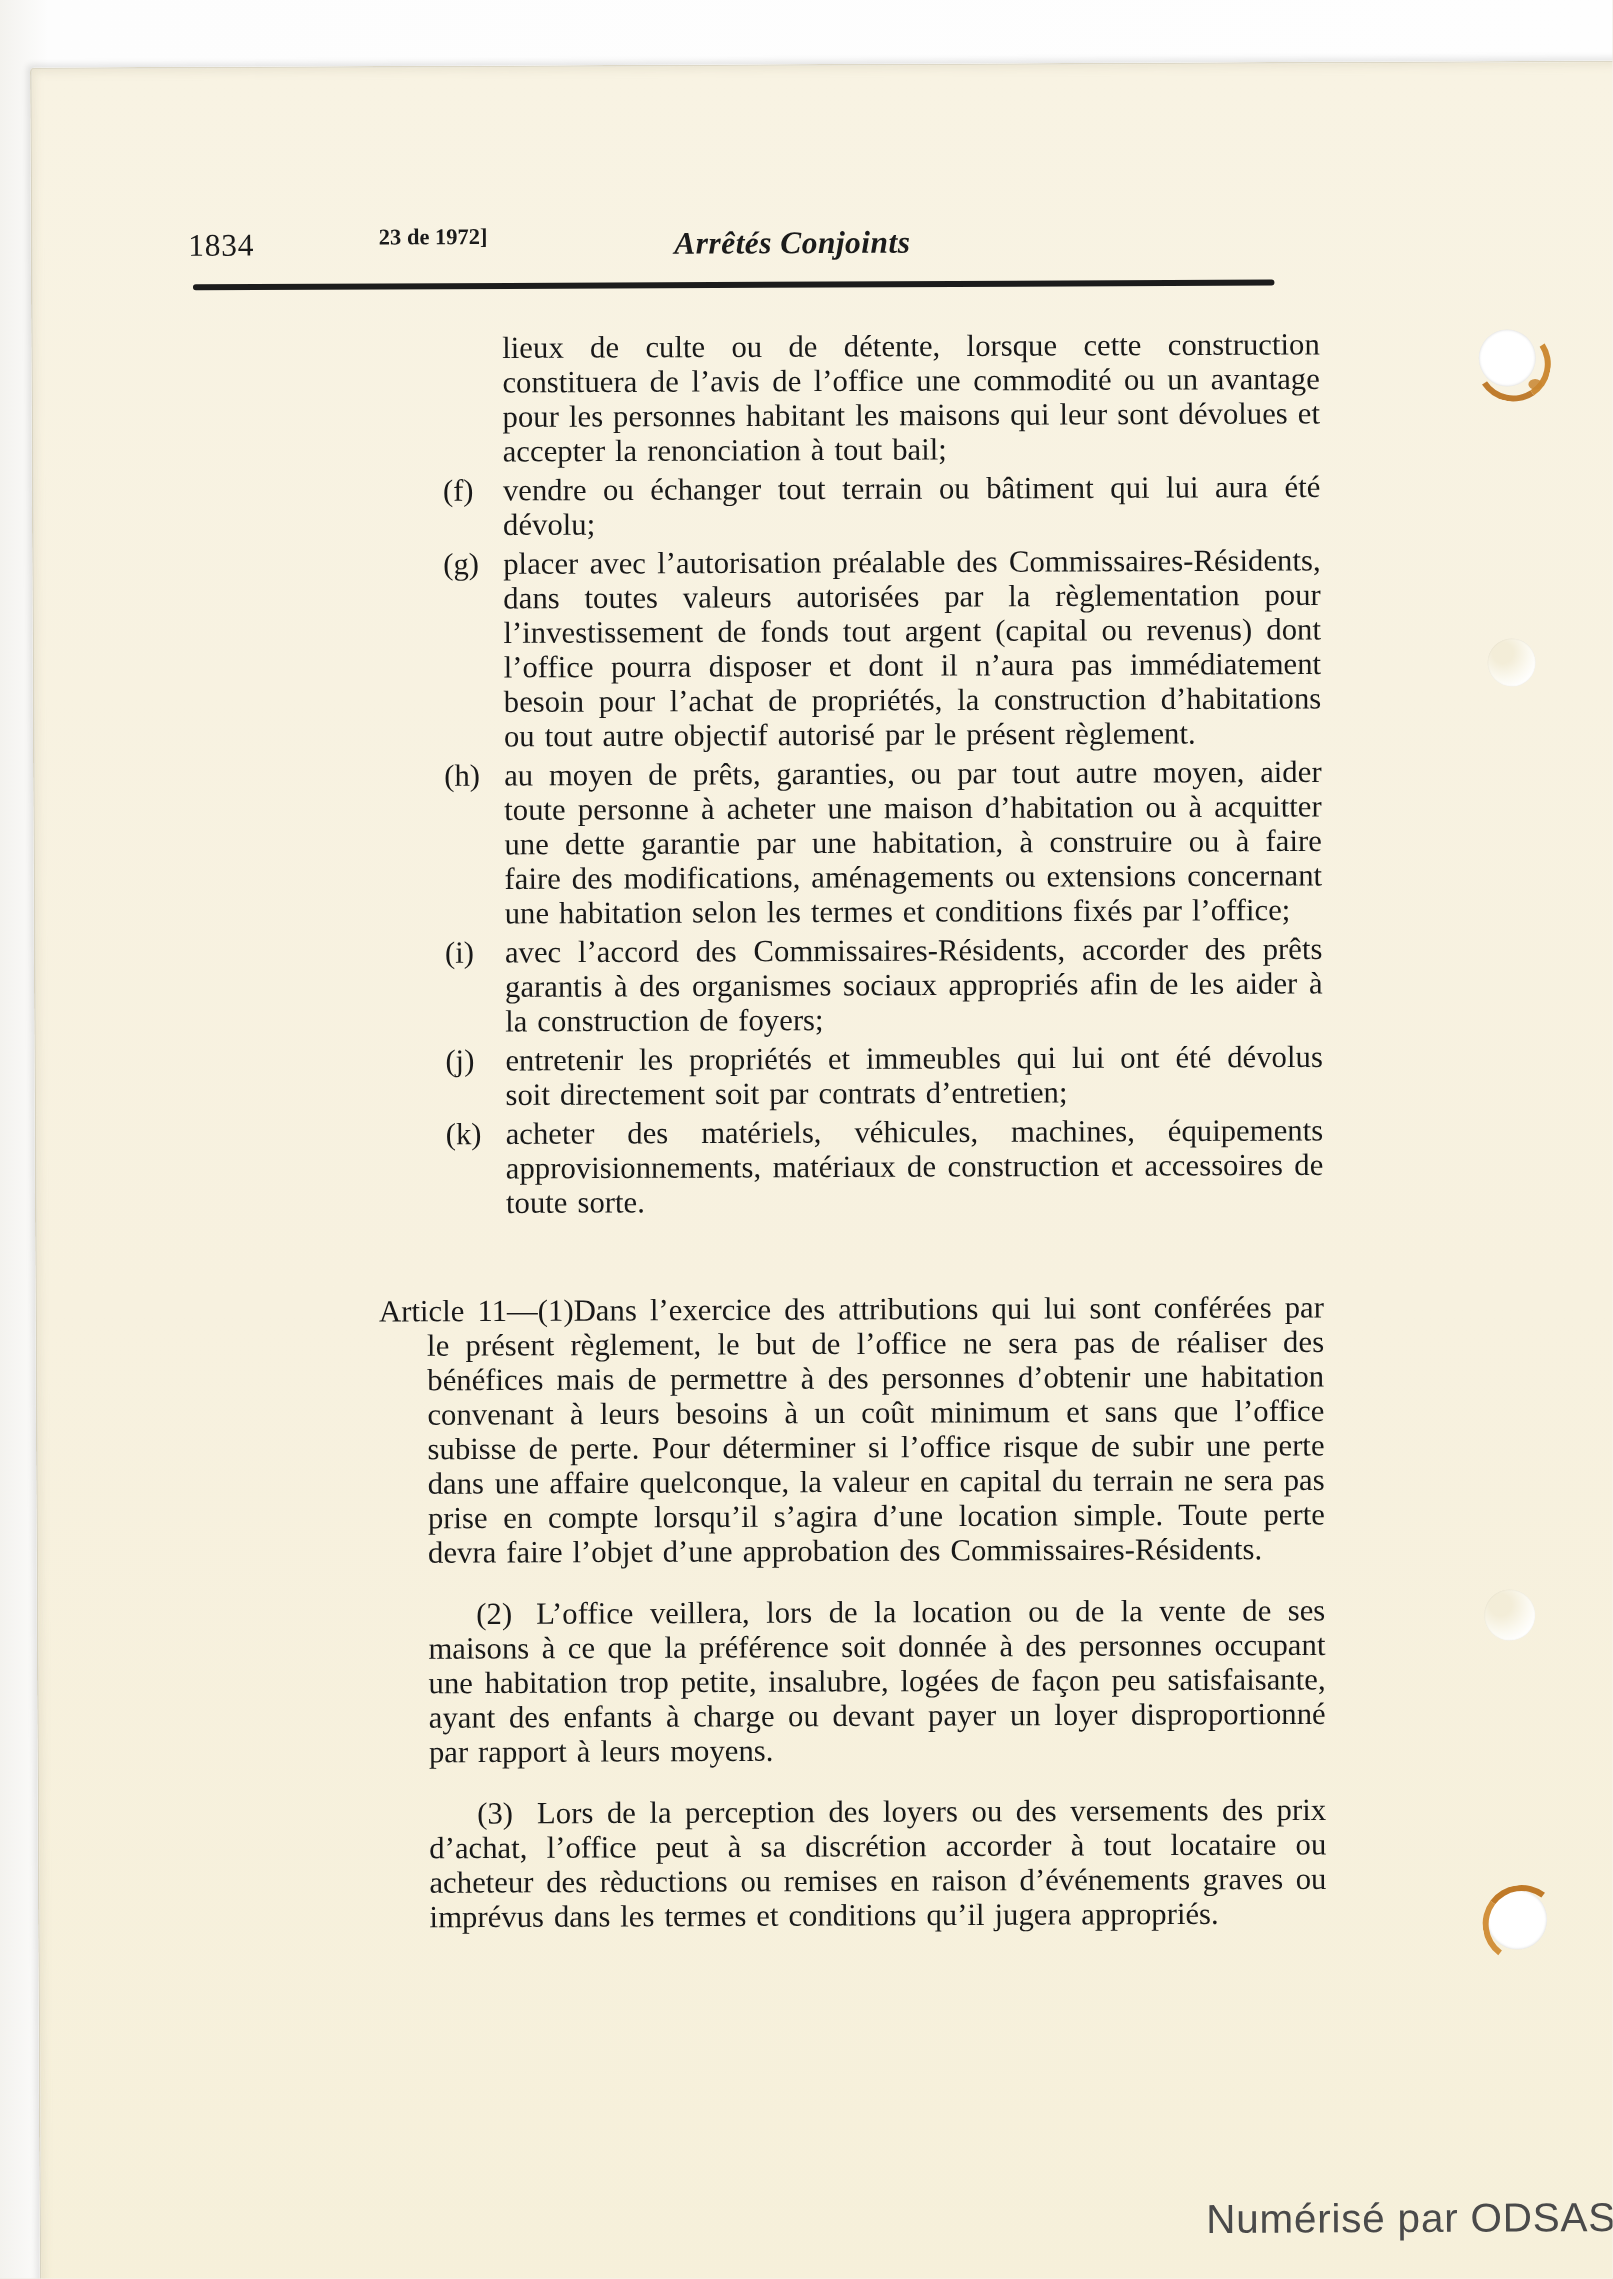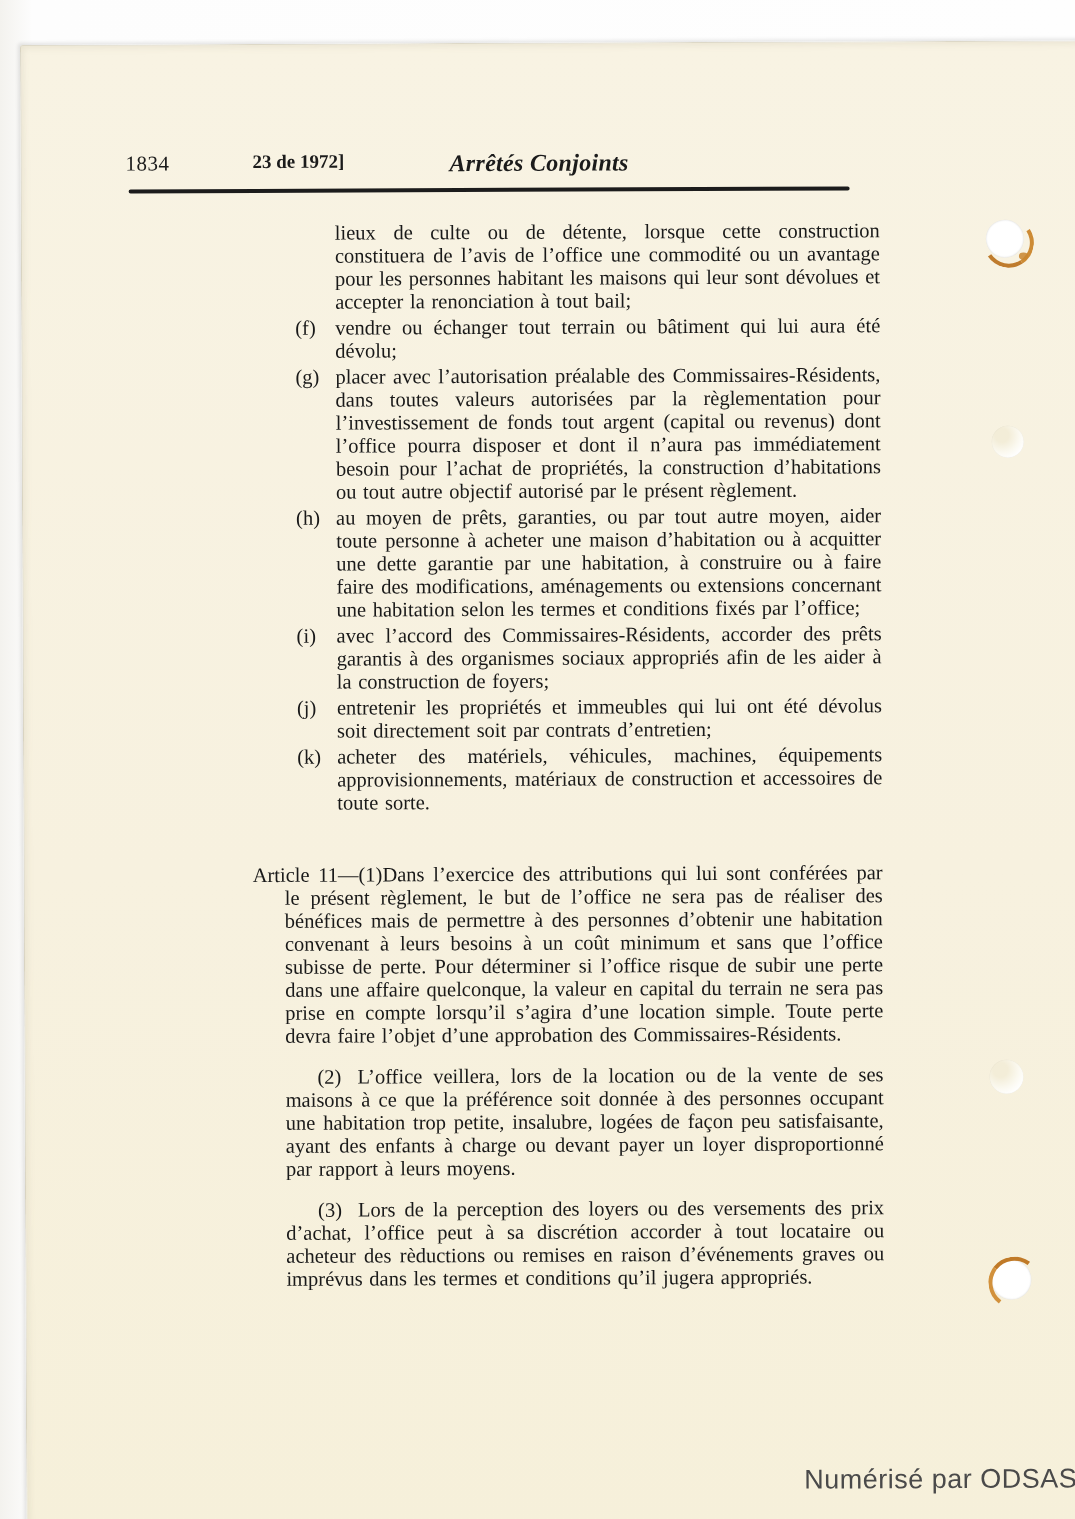--- a/index.html
+++ b/index.html
@@ -28,25 +28,25 @@
     transform-origin: top left;
   }
   
   .header-row { position: absolute; left: 0; top: 106px; width: 100%; height: 30px; }
   .page-number {
     position: absolute; left: 104px; top: 0;
     font-size: 21px; color: #1b1b1b; letter-spacing: 0.5px;
   }
   .issue-ref {
     position: absolute; left: 231px; top: 0;
-    font-size: 19px; font-weight: bold; color: #1b1b1b;
+    font-size: 15px; font-weight: bold; color: #1b1b1b;
   }
   .running-title {
     position: absolute; left: 428px; top: 0;
-    font-size: 24px; font-weight: bold; font-style: italic; color: #1b1b1b;
+    font-size: 21px; font-weight: bold; font-style: italic; color: #1b1b1b;
     letter-spacing: 0.3px;
   }
   .header-rule {
     position: absolute; left: 107px; top: 144px;
     width: 721px; height: 4px;
     background: #1c1c1c;
     border-radius: 2px;
   }
   
   .content {

